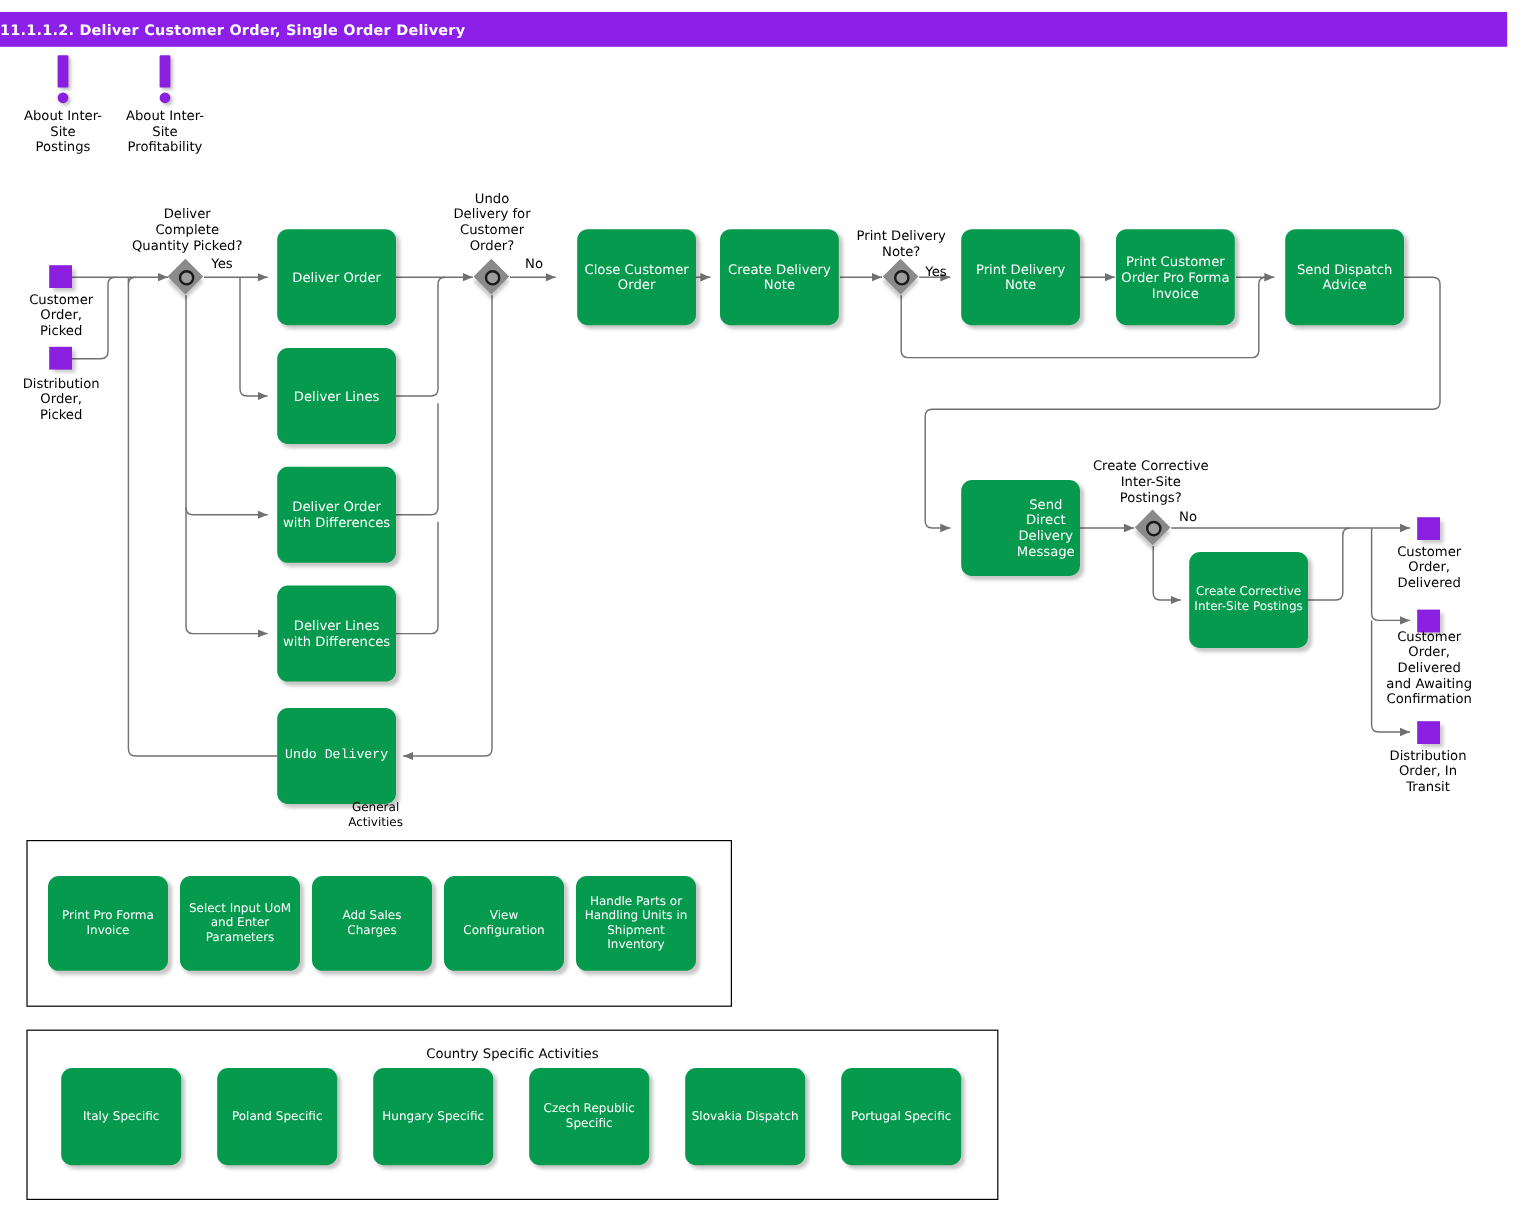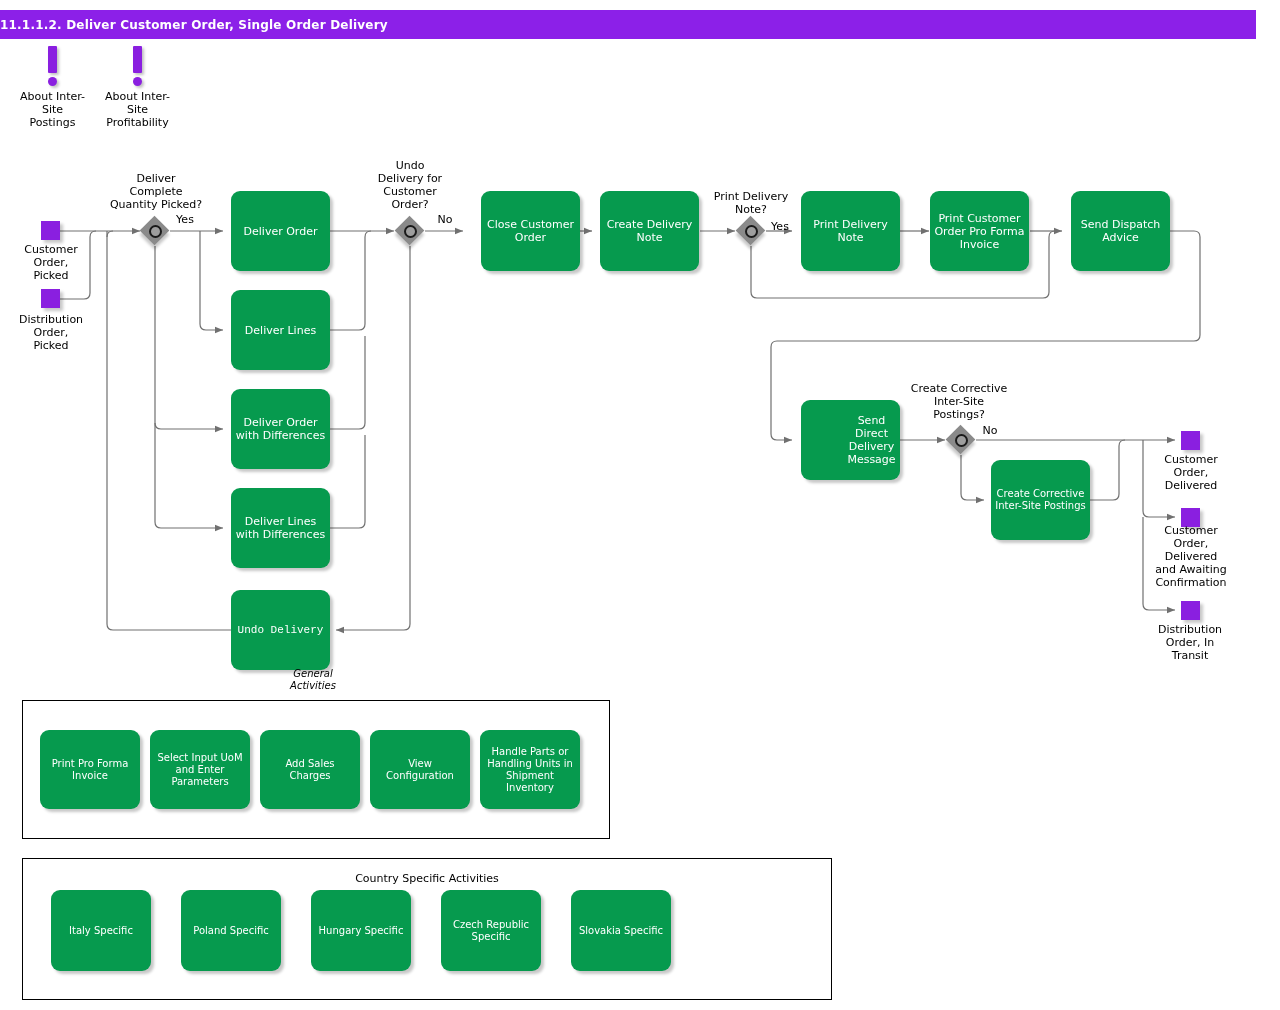--- a/index.html
+++ b/index.html
@@ -98,21 +98,21 @@
   
   .lbl {
     position: absolute;
     font-size: 11px;
     line-height: 13px;
     color: #000000;
     text-align: center;
     font-family: "DejaVu Sans", sans-serif;
     white-space: pre-line;
   }
-  .lbl.tiny { font-size: 10px; line-height: 12px; font-style: italic; }
+  .lbl.tiny { font-size: 10px; line-height: 12px; }
   .lbl.cond { font-size: 11px; }
 
   
   .info {
     position: absolute;
     cursor: pointer;
   }
   .info .bang-bar {
     position: absolute;
     left: 8px; top: 0;
@@ -409,16 +409,19 @@
   </div>
   <div class="act small" style="left:311px; top:890px; width:100px; height:81px;">
     <span>Hungary Specific</span>
   </div>
   <div class="act small" style="left:441px; top:890px; width:100px; height:81px;">
     <span>Czech Republic
 Specific</span>
   </div>
   <div class="act small" style="left:571px; top:890px; width:100px; height:81px;">
     <span>Slovakia
-Specific</span>
+Dispatch</span>
+  </div>
+  <div class="act small" style="left:701px; top:890px; width:100px; height:81px;">
+    <span>Portugal Specific</span>
   </div>
 
 </div>
 
 </body></html>

